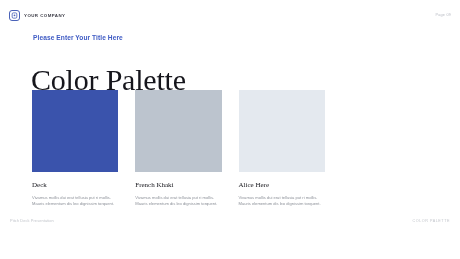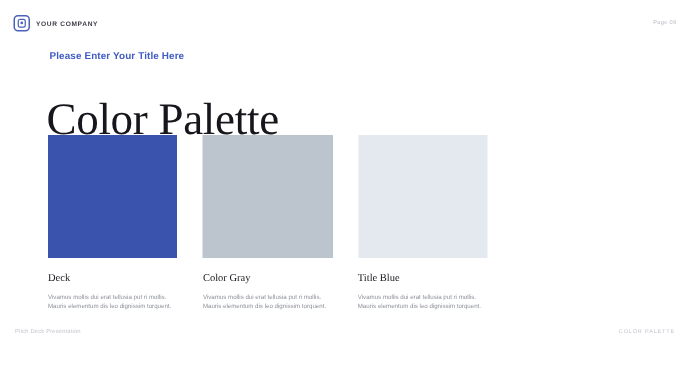--- a/index.html
+++ b/index.html
@@ -164,27 +164,27 @@
 
     <div class="swatch-card">
       <div class="swatch" style="background:#3a53ac"></div>
       <div class="swatch-name">Deck</div>
       <div class="swatch-desc">Vivamus mollis dui erat tellusia put ri mollis. Mauris elementum dis leo dignissim torquent.</div>
     </div>
 
 
     <div class="swatch-card">
       <div class="swatch" style="background:#bcc4ce"></div>
-      <div class="swatch-name">Color Gray</div>
+      <div class="swatch-name">French Khaki</div>
       <div class="swatch-desc">Vivamus mollis dui erat tellusia put ri mollis. Mauris elementum dis leo dignissim torquent.</div>
     </div>
 
     <div class="swatch-card">
       <div class="swatch" style="background:#e4e9ef"></div>
-      <div class="swatch-name">Title Blue</div>
+      <div class="swatch-name">Alice Here</div>
       <div class="swatch-desc">Vivamus mollis dui erat tellusia put ri mollis. Mauris elementum dis leo dignissim torquent.</div>
     </div>
 
   </div>
 
   <div class="footer">
     <div class="footer-left">Pitch Deck Presentation</div>
     <div class="footer-right">COLOR PALETTE</div>
   </div>
 

